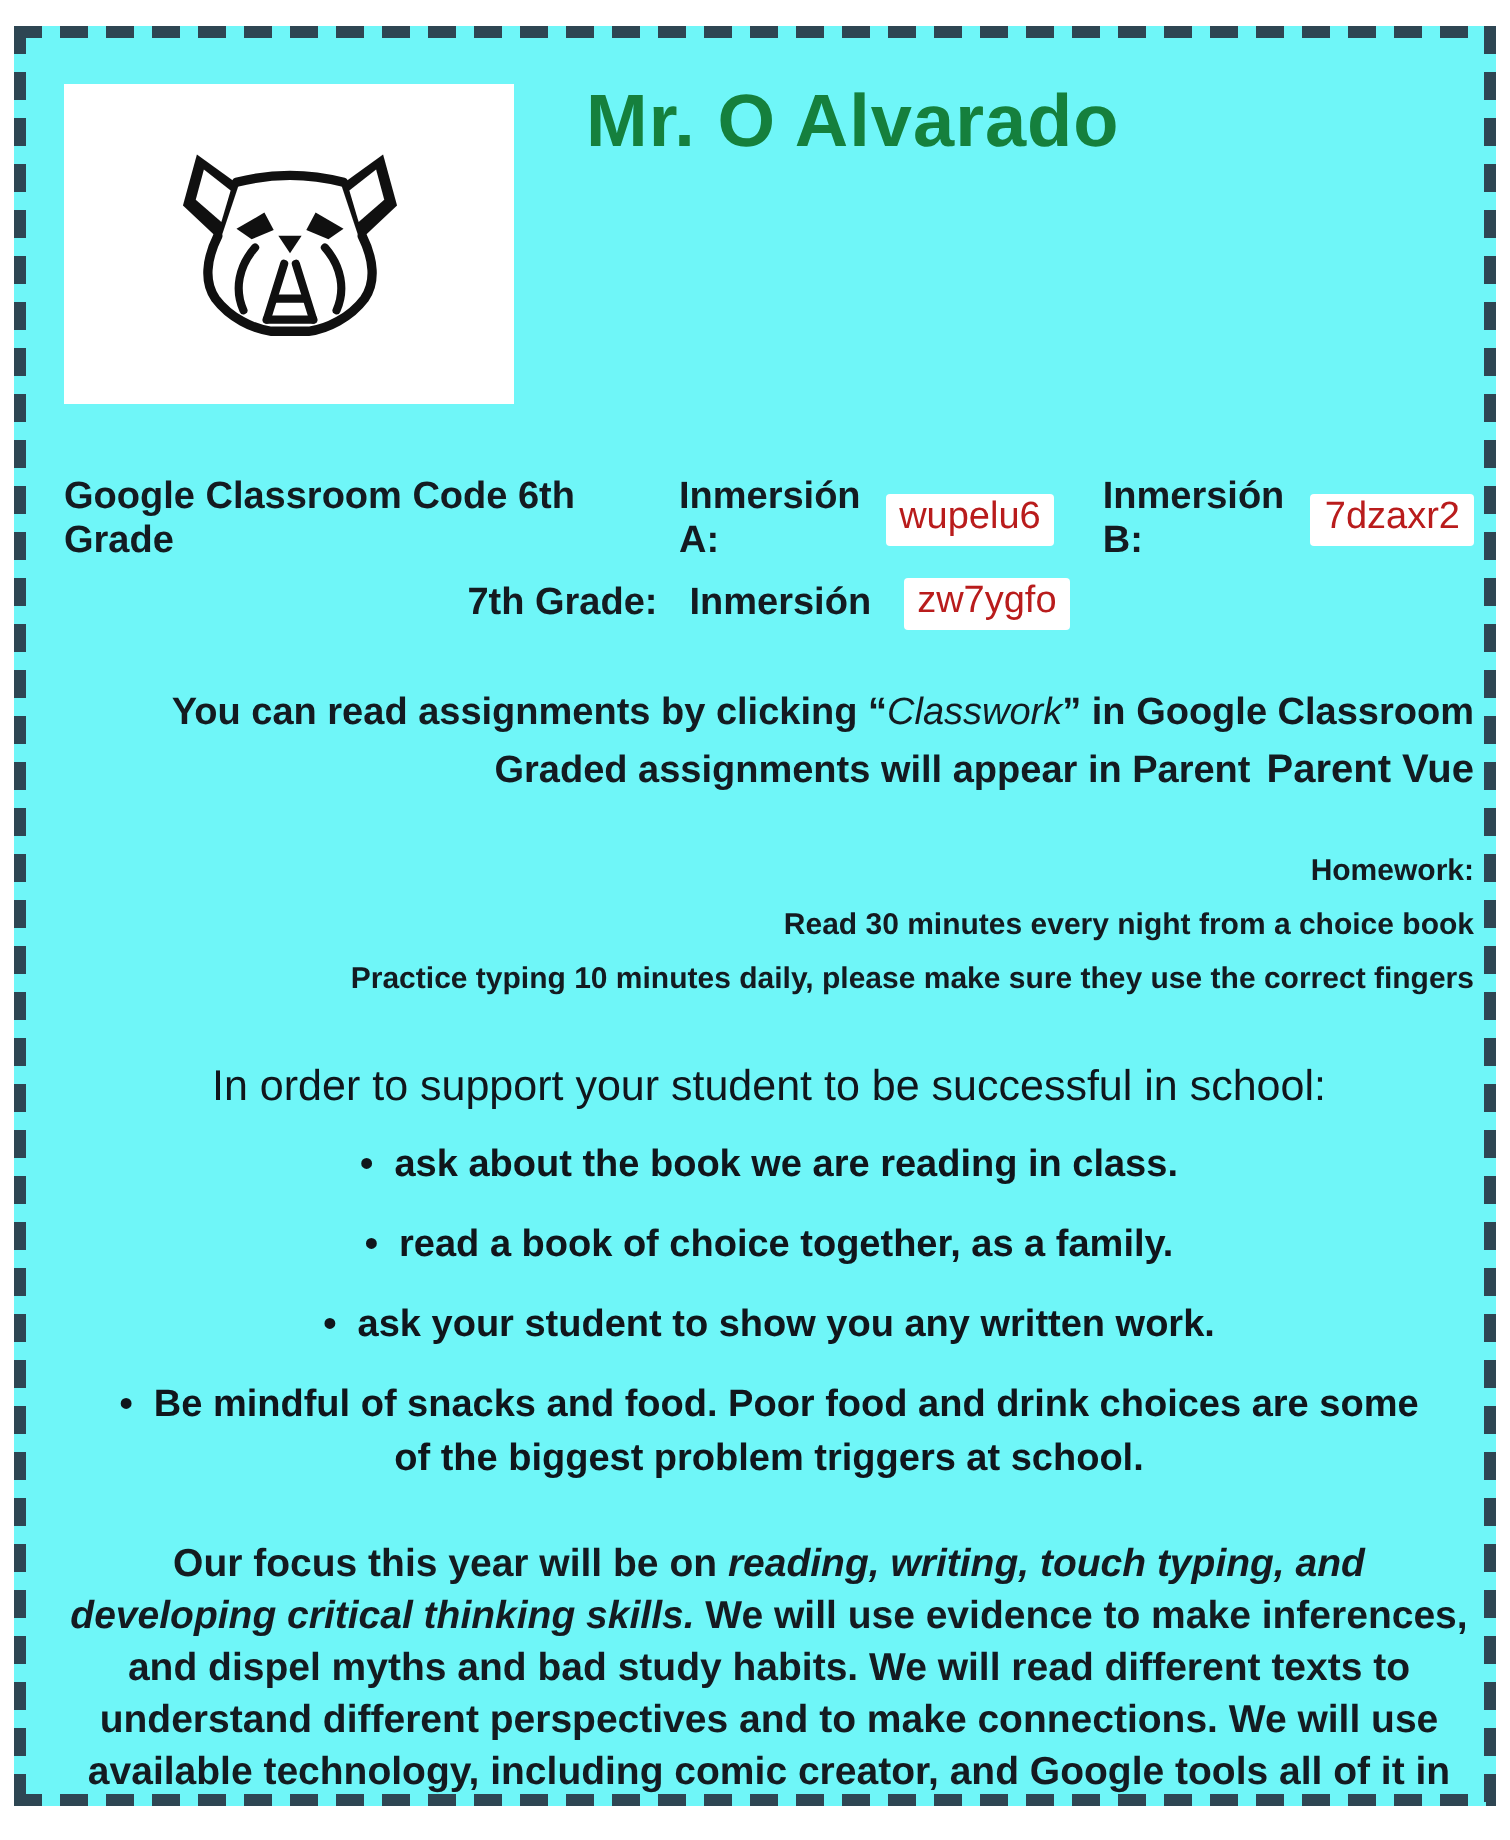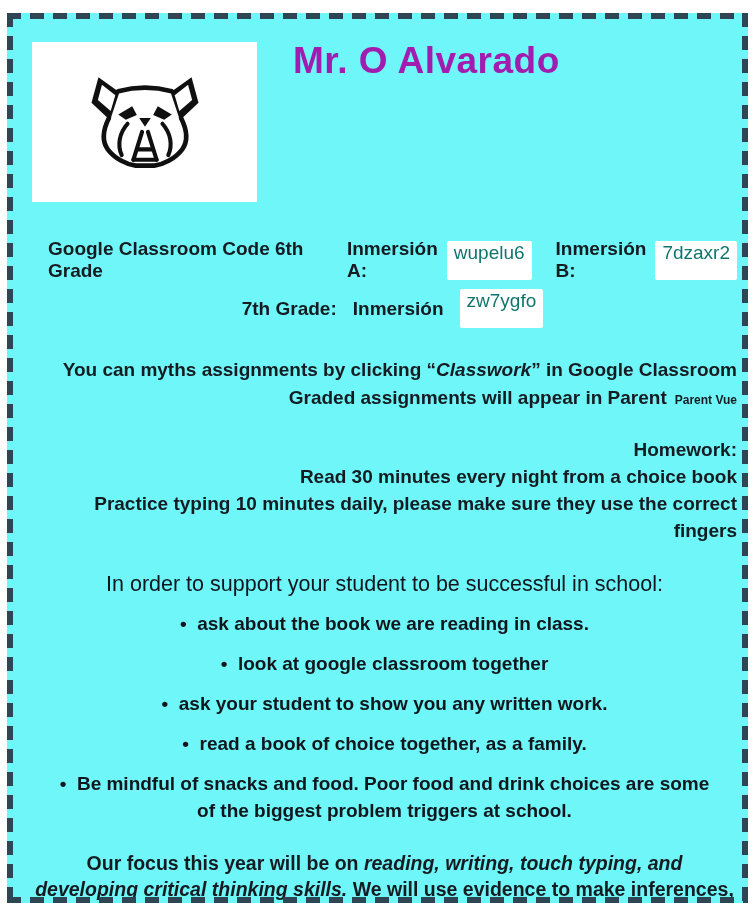--- a/index.html
+++ b/index.html
@@ -39,43 +39,43 @@
   .logo-box {
     width: 225px; height: 160px;
     background: #ffffff;
     flex: 0 0 auto;
     display: flex; align-items: center; justify-content: center;
   }
   .logo-box svg { width: 128px; height: 112px; }
   .header-right { flex: 1 1 auto; padding-left: 36px; }
   h1.title {
     font-size: 37px; font-weight: 700; letter-spacing: 0.5px;
-    margin: -2px 0 18px 0; color: #a21caf;
+    margin: -2px 0 18px 0; color: #15803d;
   }
   .contact { text-align: right; font-size: 19px; font-weight: 700; line-height: 25px; }
 
   
-  .codes { margin-top: 36px; font-size: 19px; font-weight: 700; margin-left: 16px; }
+  .codes { margin-top: 36px; font-size: 19px; font-weight: 700; }
   .codes-row { display: flex; justify-content: center; align-items: center; }
   .codes-row1 { gap: 24px; }
   .codes-row2 { gap: 16px; margin-top: 7px; }
   .code-group { display: inline-flex; align-items: center; gap: 9px; }
   .chip {
-    background: #ffffff; color: #0f766e;
-    font-weight: 400; padding: 1px 7px 16px 7px; border-radius: 2px;
+    background: #ffffff; color: #b91c1c;
+    font-weight: 400; padding: 1px 7px 3px 7px; border-radius: 2px;
     line-height: 22px;
   }
 
   
   .assignments { margin-top: 28px; text-align: right; font-size: 19px; font-weight: 700; line-height: 28px; }
-  .assignments .small { font-size: 12px; margin-left: 8px; }
-  .assignments i { font-weight: 700; }
+  .assignments .small { font-size: 20px; margin-left: 8px; }
+  .assignments i { font-weight: 400; }
 
   
-  .homework { margin-top: 22px; text-align: right; font-size: 19px; font-weight: 700; line-height: 27px; }
+  .homework { margin-top: 22px; text-align: right; font-size: 15px; font-weight: 700; line-height: 27px; }
 
   
   h2.support-heading {
     margin-top: 28px; text-align: center;
     font-size: 21.5px; font-weight: 400; color: #10161c;
   }
   ul.bullets { list-style: none; margin-top: 6px; text-align: center; }
   ul.bullets li {
     font-size: 19px; font-weight: 800; line-height: 27px;
     max-width: 665px; margin: 13px auto; color: #10161c;
@@ -146,36 +146,35 @@
           </span>
         </div>
         <div class="codes-row codes-row2">
           <span>7th Grade:</span>
           <span>Inmersión</span>
           <span class="chip">zw7ygfo</span>
         </div>
       </div>
 
       <div class="assignments">
-        <div><span>You can myths assignments by clicking “</span><i>Classwork</i><span>” in Google Classroom</span></div>
+        <div><span>You can read assignments by clicking “</span><i>Classwork</i><span>” in Google Classroom</span></div>
         <div><span>Graded assignments will appear in Parent</span><span class="small">Parent Vue</span></div>
       </div>
 
       <div class="homework">
         <div>Homework:</div>
         <div>Read 30 minutes every night from a choice book</div>
         <div>Practice typing 10 minutes daily, please make sure they use the correct fingers</div>
       </div>
 
       <h2 class="support-heading">In order to support your student to be successful in school:</h2>
       <ul class="bullets">
         <li>ask about the book we are reading in class.</li>
-        <li>look at google classroom together</li>
+        <li>read a book of choice together, as a family.</li>
         <li>ask  your student to show you any written work.</li>
-        <li>read a book of choice together, as a family.</li>
         <li>Be mindful of snacks and food. Poor food and drink choices are some of the biggest problem triggers at school.</li>
       </ul>
 
       <p class="focus"><span>Our focus this year will be on </span><i>reading, writing, touch typing, and developing critical thinking skills.</i><span> We will use evidence to make inferences, and dispel myths and bad study habits. We will read different texts to understand different perspectives and to make connections. We will use available technology, including comic creator, and Google tools all of it in Spanish Language.</span></p>
 
     </div>
   </div>
 </div>
 
 </body></html>

